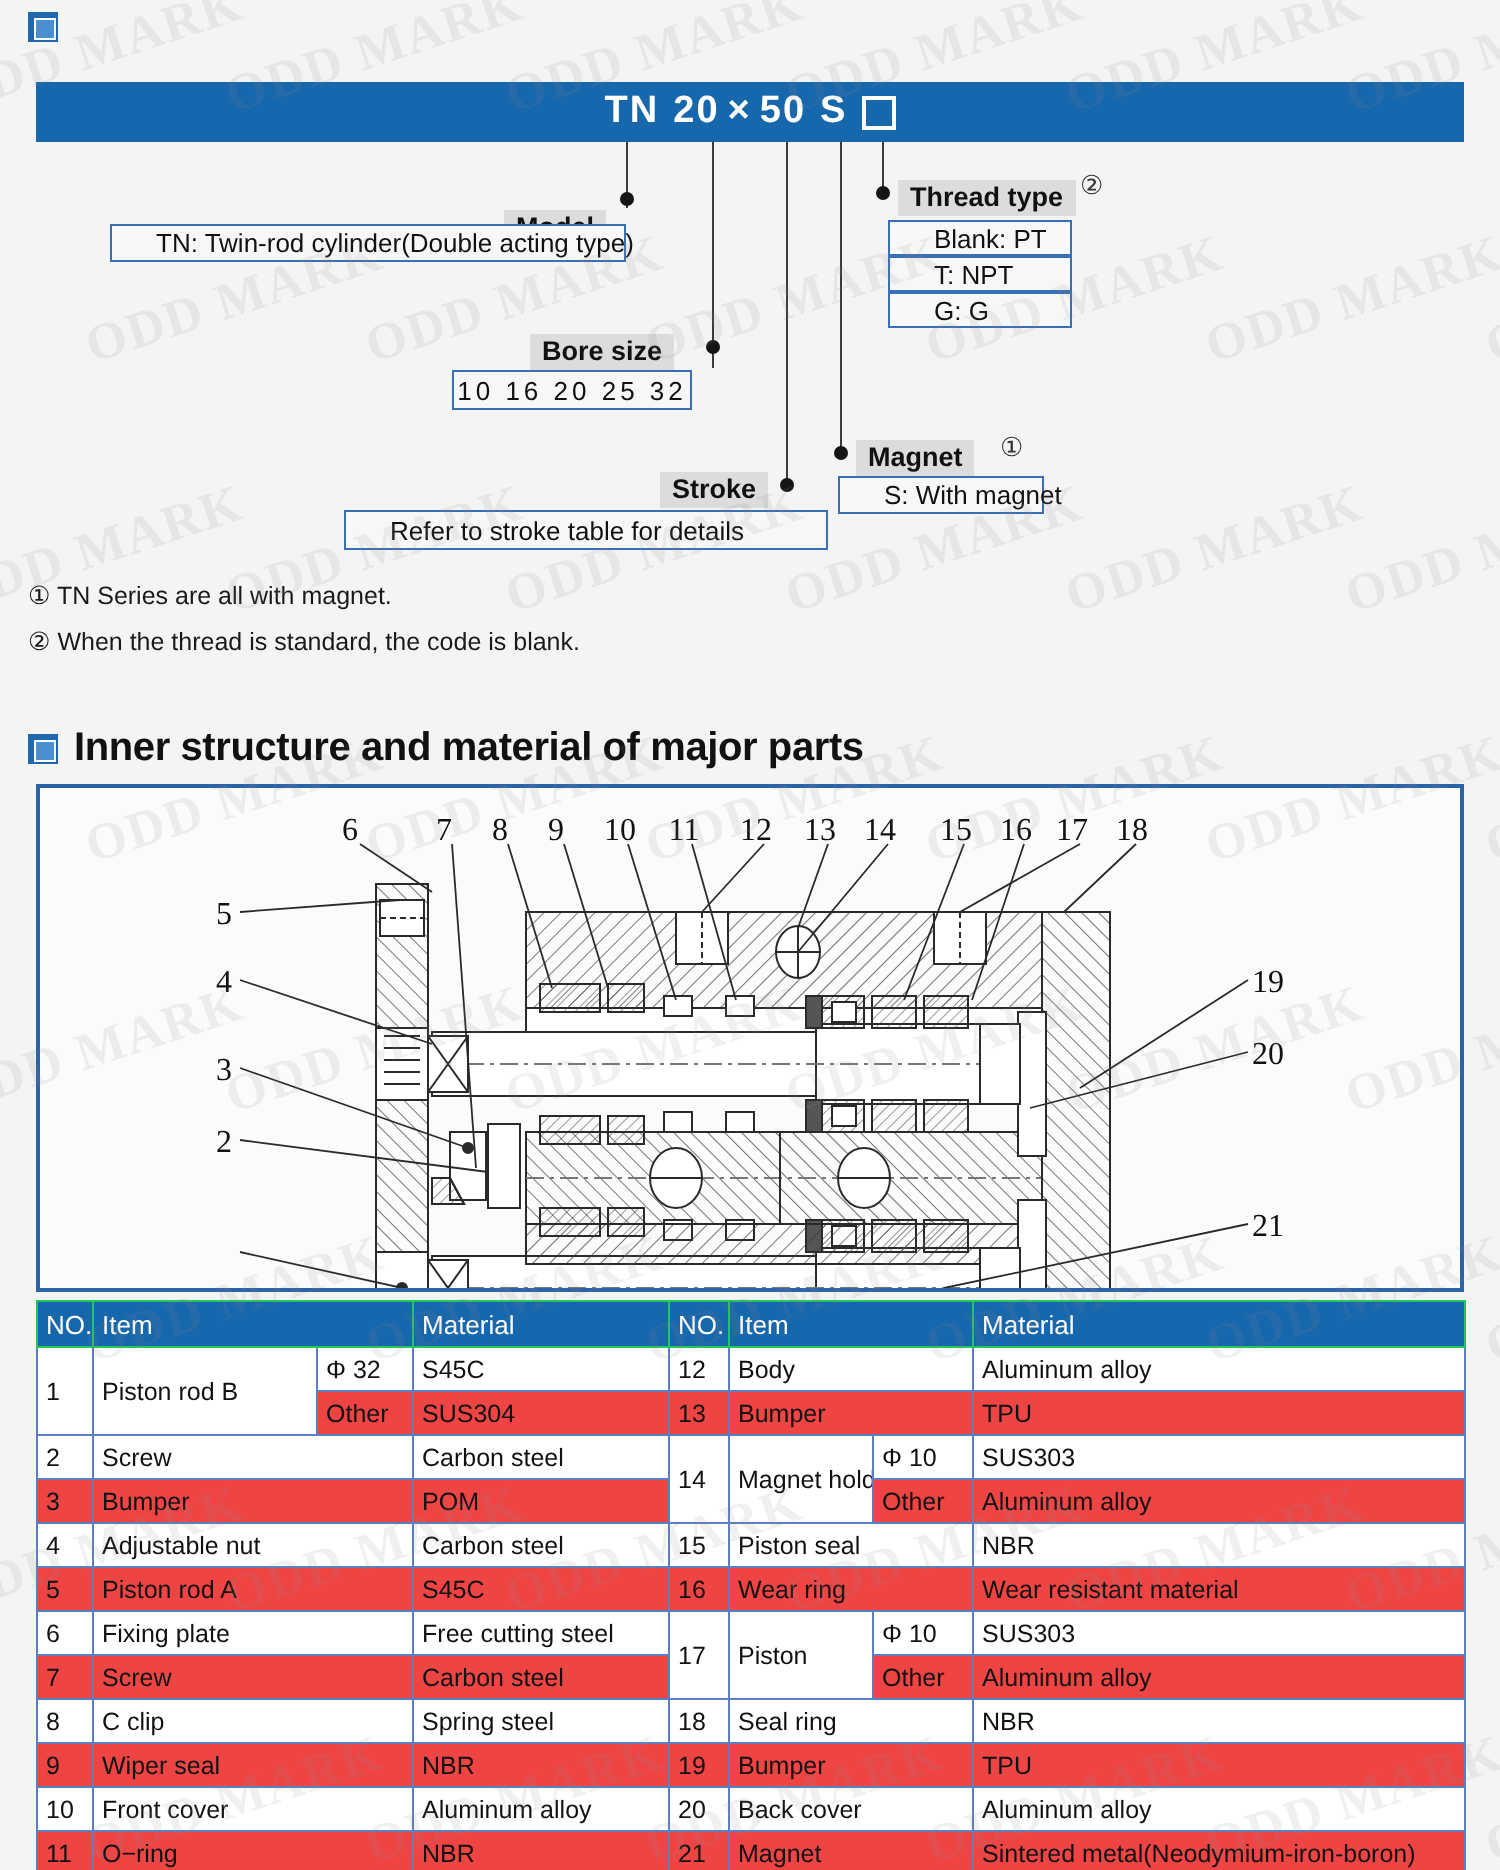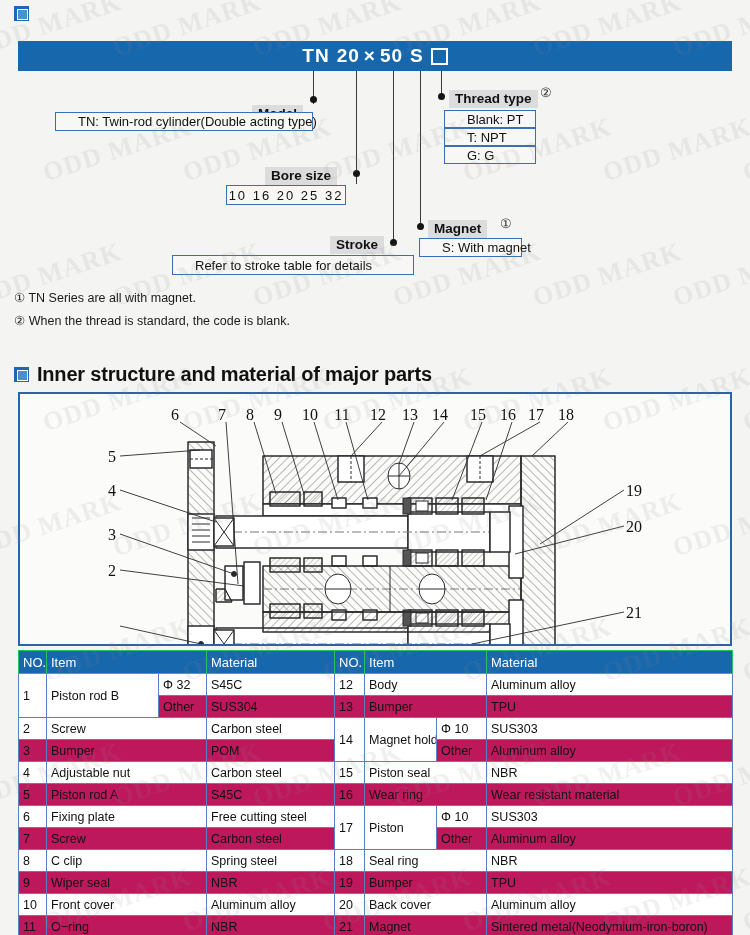--- a/index.html
+++ b/index.html
@@ -115,21 +115,21 @@
     text-align:left;padding:2px 4px;height:18px;
     border:1px solid #22c55e;
     font-size:13px;
   }
   #parts td{
     border:1px solid #5b7fc0;
     padding:1px 4px;height:19px;
     background:#ffffff;color:#111;
     white-space:nowrap;overflow:hidden;
   }
-  #parts tr.alt td{background:#be185d;}
+  #parts tr.alt td{background:#ef4444;}
   #parts td.num{text-align:left;}
   #parts td.sub{text-align:left;}
 </style>
 </head>
 <body>
 
 <div class="wm-layer" id="wm-layer">
     <div class="wm" style="left: -30px; top: 10px;">ODD MARK</div>
     <div class="wm" style="left: 110px; top: 10px;">ODD MARK</div>
     <div class="wm" style="left: 250px; top: 10px;">ODD MARK</div>

